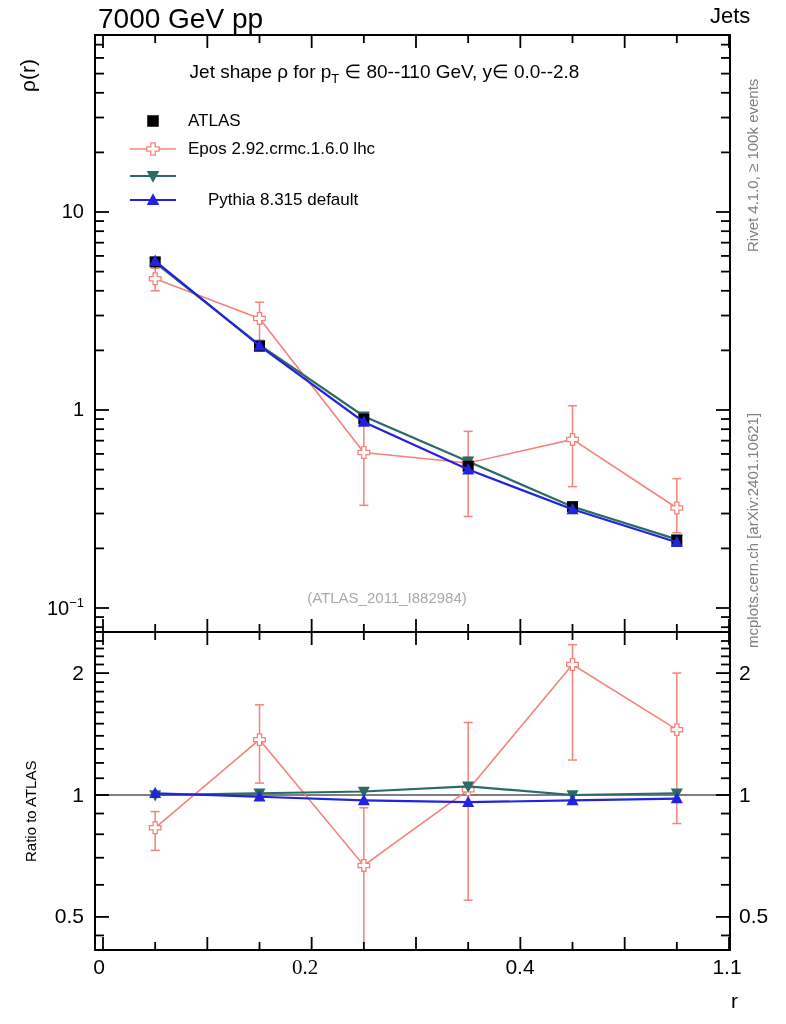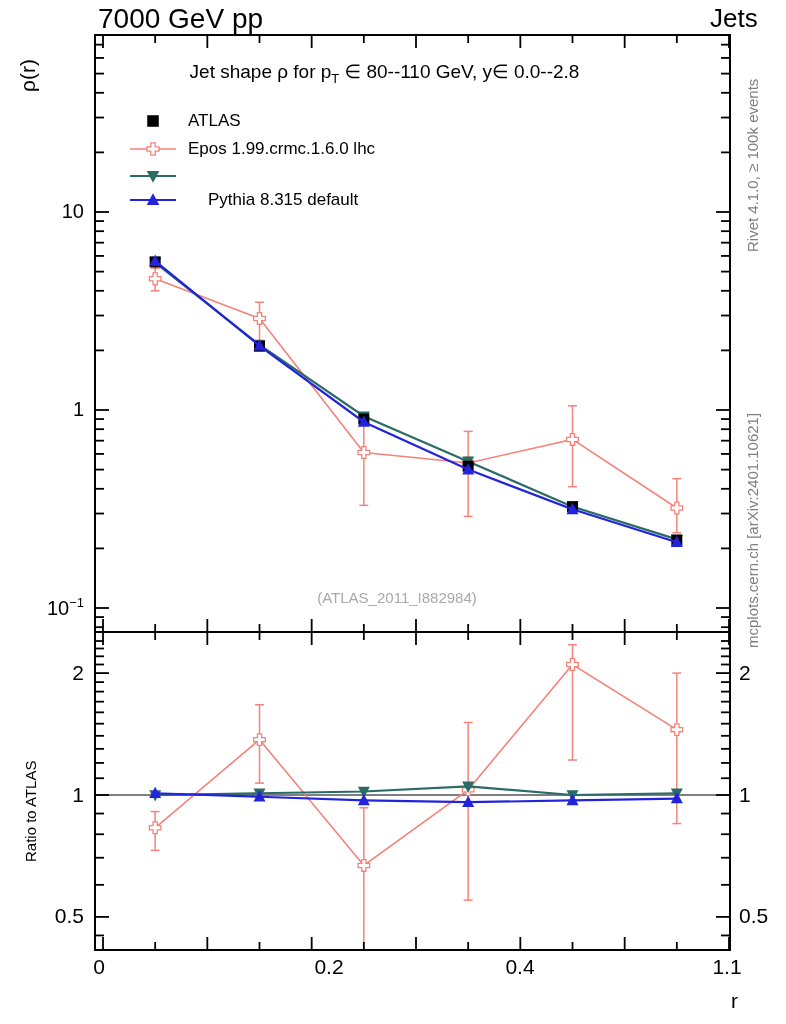--- a/index.html
+++ b/index.html
@@ -1,31 +1,31 @@
 <!DOCTYPE html>
 <html><head>
 <meta charset="utf-8">
 <style>
   html,body{margin:0;padding:0;background:#fff;}
   #page{position:relative;width:786px;height:1024px;background:#fff;overflow:hidden;
         font-family:"Liberation Sans", sans-serif;}
   .t{position:absolute;color:#000;white-space:nowrap;}
   .rot{transform:rotate(-90deg);transform-origin:0 0;}
   #hdr-left{left:98px;top:3px;font-size:28px;}
-  #hdr-right{left:710px;top:3px;font-size:26px;}
+  #hdr-right{left:710px;top:3px;font-size:22px;}
   #plot-title{left:95px;top:60px;width:579px;text-align:center;font-size:19px;}
   #plot-title sub{font-size:13px;}
   #ylabel-main{left:16px;top:92px;font-size:21px;}
   .leg-label{left:188px;font-size:17px;}
   .ytick{left:30px;width:54px;text-align:right;font-size:20px;}
   .ytick sup{font-size:13px;}
   .rtick-r{left:739px;width:54px;text-align:left;font-size:21px;}
   .xtick{width:60px;text-align:center;top:955px;font-size:21px;}
   #xlabel{left:731px;top:989px;font-size:21px;}
-  #watermark{left:93px;top:589px;width:608px;text-align:center;font-size:15px;color:#a9a9a9;}
+  #watermark{left:83px;top:589px;width:608px;text-align:center;font-size:15px;color:#a9a9a9;}
   #ylabel-ratio{left:22px;top:862px;font-size:15px;}
   .side-note{font-size:15px;color:#7f7f7f;}
   #svgwrap{position:absolute;left:0;top:0;}
 </style>
 </head>
 <body>
 
 <div id="page">
 
   <div id="svgwrap">
@@ -306,21 +306,21 @@
   </div>
 
   <span id="hdr-left" class="t">7000 GeV pp</span>
   <span id="hdr-right" class="t">Jets</span>
 
   <div id="plot-title" class="t"><span>Jet shape ρ for p</span><sub>T</sub><span> ∈ 80--110 GeV, y∈ 0.0--2.8</span></div>
 
   <span id="ylabel-main" class="t rot">ρ(r)</span>
 
   <span class="t leg-label" style="top:111px;">ATLAS</span>
-  <span class="t leg-label" style="top:139px;">Epos 1.99.crmc.1.6.0 lhc</span>
+  <span class="t leg-label" style="top:139px;">Epos 2.92.crmc.1.6.0 lhc</span>
   <span class="t leg-label" style="top:190px;margin-left:20px;">Pythia 8.315 default</span>
 
   <span class="t ytick" style="top:200px;">10</span>
   <span class="t ytick" style="top:398px;">1</span>
   <span class="t ytick" style="top:595px;"><span>10</span><sup>−1</sup></span>
 
   <span id="watermark" class="t">(ATLAS_2011_I882984)</span>
 
   <span class="t rot side-note" style="left:744px;top:252px;">Rivet 4.1.0, ≥ 100k events</span>
   <span class="t rot side-note" style="left:744px;top:648px;">mcplots.cern.ch [arXiv:2401.10621]</span>
@@ -328,18 +328,18 @@
   <span id="ylabel-ratio" class="t rot">Ratio to ATLAS</span>
 
   <span class="t ytick" style="top:661px;font-size:21px;">2</span>
   <span class="t ytick" style="top:783px;font-size:21px;">1</span>
   <span class="t ytick" style="top:904px;font-size:21px;">0.5</span>
   <span class="t rtick-r" style="top:661px;">2</span>
   <span class="t rtick-r" style="top:783px;">1</span>
   <span class="t rtick-r" style="top:904px;">0.5</span>
 
   <span class="t xtick" style="left:69px;">0</span>
-  <span class="t xtick" style="left:299px;">0.2</span>
+  <span class="t xtick" style="left:275px;font-family:Liberation Serif, serif;">0.2</span>
   <span class="t xtick" style="left:490px;">0.4</span>
   <span class="t xtick" style="left:697px;">1.1</span>
   <span id="xlabel" class="t">r</span>
 
 </div>
 
 </body></html>

